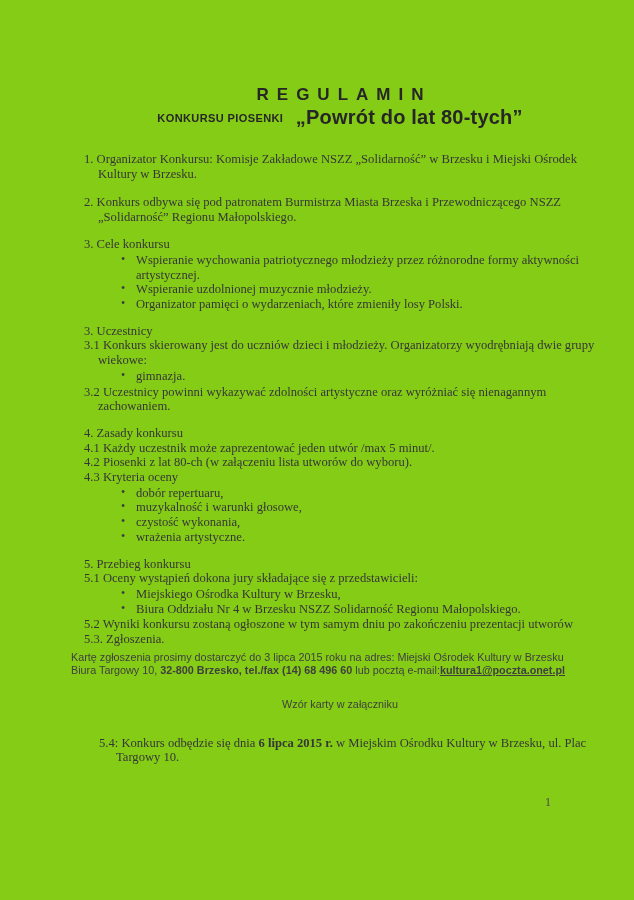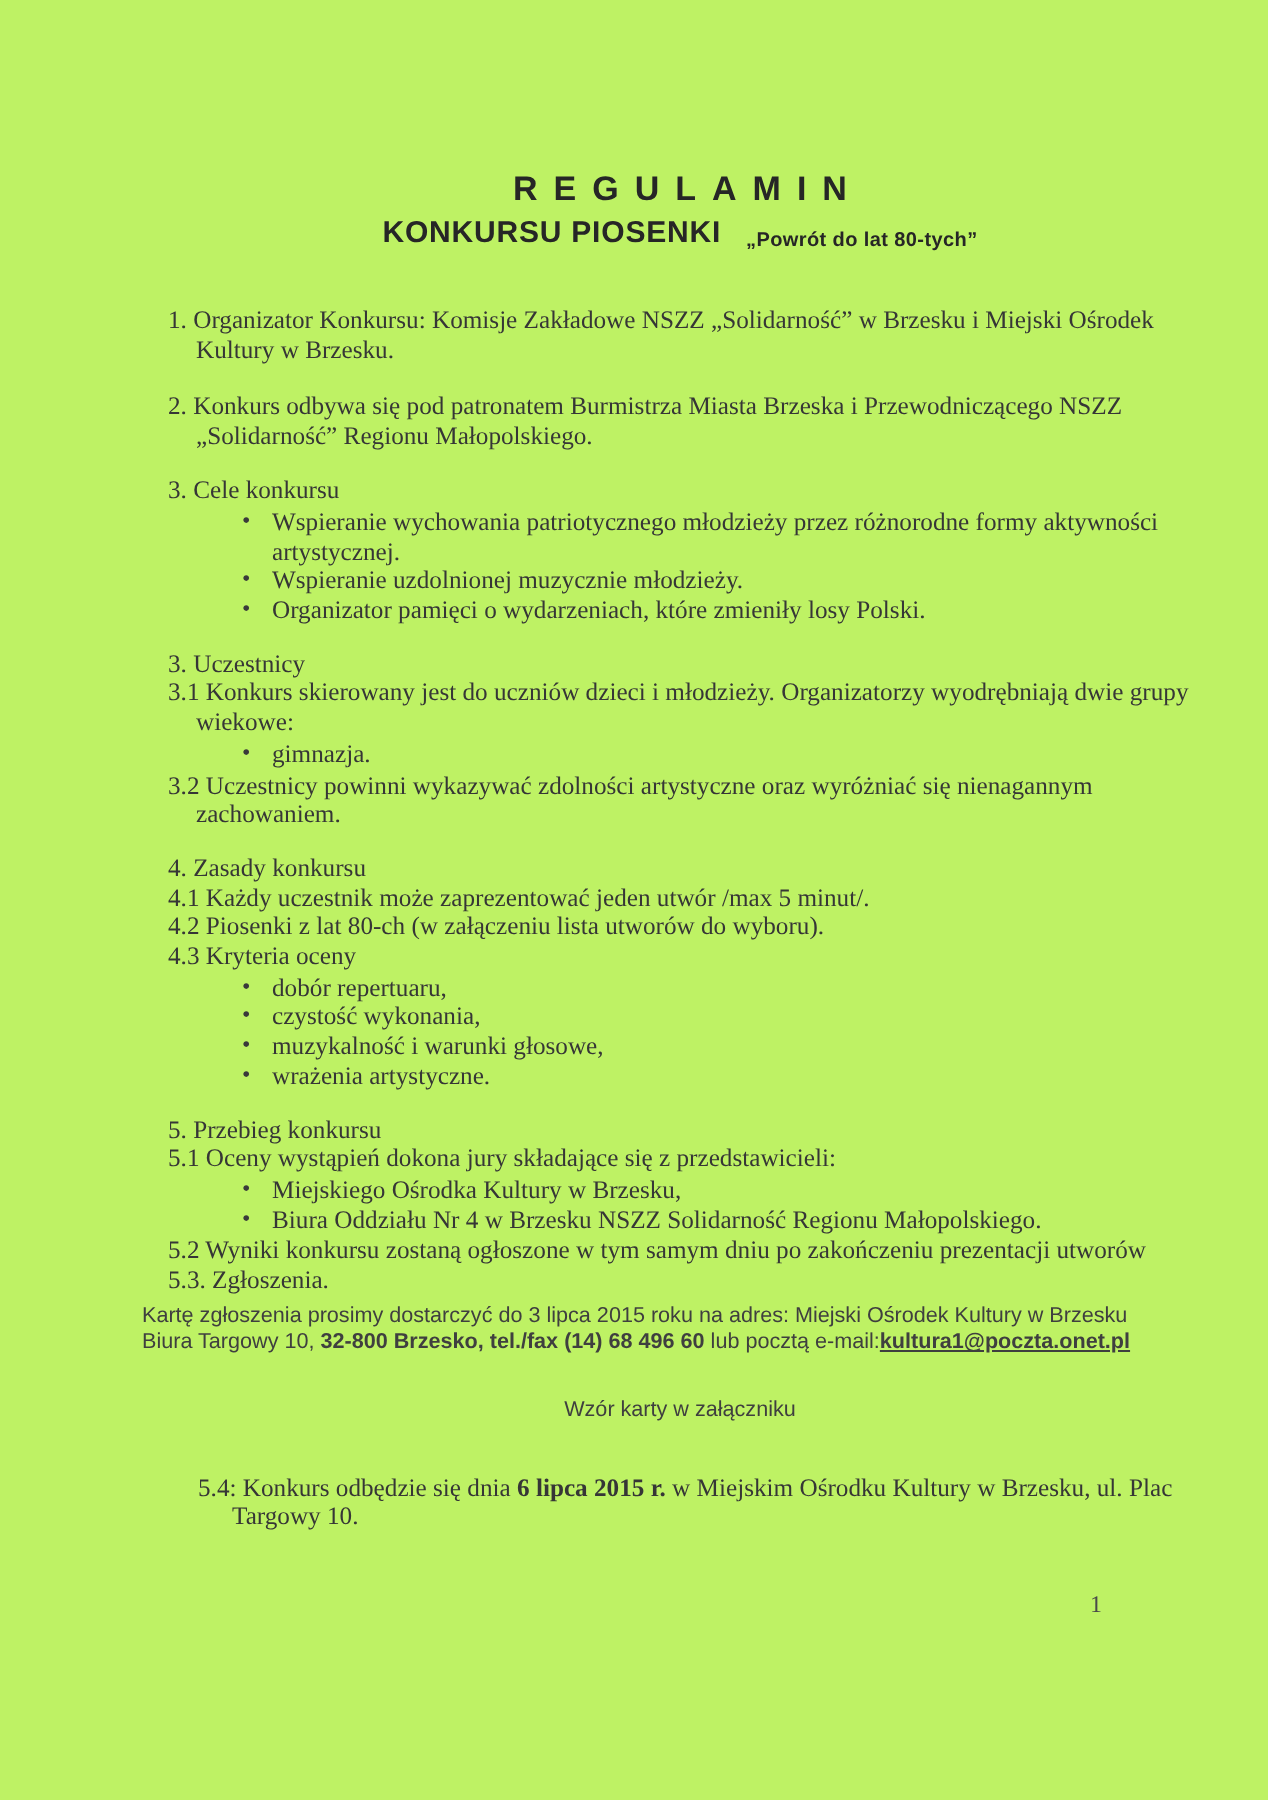--- a/index.html
+++ b/index.html
@@ -4,21 +4,21 @@
 <style>
   html, body { margin: 0; padding: 0; }
   body {
     width: 634px; height: 900px;
     background: #f2f1ee;
     font-family: "Liberation Serif", serif;
   }
   .page {
     position: relative;
     width: 634px; height: 900px;
-    background: #bef264;
+    background: #84cc16;
     overflow: hidden;
     color: #343434;
     box-sizing: border-box;
   }
   .content {
     position: absolute;
     left: 84px; top: 88px;
     width: 512px;
     font-family: "Liberation Serif", serif;
     font-size: 12.6px;
@@ -35,22 +35,22 @@
     margin: 0 0 7px 8px;
   }
   .subtitle {
     text-align: center;
     font-family: "Liberation Sans", sans-serif;
     font-weight: 700;
     color: #262626;
     margin: 0 0 25px;
     white-space: nowrap;
   }
-  .sub-label { font-size: 15px; letter-spacing: 0.4px; margin-right: 9px; vertical-align: 2px; text-align: center; }
-  .sub-name  { font-size: 10px; letter-spacing: 0.2px; }
+  .sub-label { font-size: 11px; letter-spacing: 0.4px; margin-right: 9px; vertical-align: 2px; text-align: center; }
+  .sub-name  { font-size: 20px; letter-spacing: 0.2px; }
   p { margin: 0; }
   .para { margin: 0 0 13px; }
   .hang { padding-left: 14px; text-indent: -14px; }
   .section { margin: 0 0 12px; }
   .section-tight { margin: 0 0 4px; }
   .bullets { list-style: none; margin: 1px 0; padding: 0 0 0 52px; }
   .bullets li { position: relative; }
   .bullets li::before {
     content: "\2022";
     position: absolute;
@@ -117,22 +117,22 @@
       <p class="hang">3.2 Uczestnicy powinni wykazywać zdolności artystyczne oraz wyróżniać się nienagannym zachowaniem.</p>
     </div>
 
     <div class="section">
       <p>4. Zasady konkursu</p>
       <p class="hang">4.1 Każdy uczestnik może zaprezentować jeden utwór /max 5 minut/.</p>
       <p class="hang">4.2 Piosenki z lat 80-ch  (w załączeniu lista utworów do wyboru).</p>
       <p class="hang">4.3 Kryteria oceny</p>
       <ul class="bullets">
         <li>dobór repertuaru,</li>
+        <li>muzykalność i warunki głosowe,</li>
         <li>czystość wykonania,</li>
-        <li>muzykalność i warunki głosowe,</li>
         <li>wrażenia artystyczne.</li>
       </ul>
     </div>
 
     <div class="section-tight">
       <p>5. Przebieg konkursu</p>
       <p class="hang">5.1 Oceny wystąpień dokona jury składające się z przedstawicieli:</p>
       <ul class="bullets">
         <li>Miejskiego Ośrodka Kultury w Brzesku,</li>
         <li>Biura Oddziału Nr 4 w Brzesku NSZZ Solidarność Regionu Małopolskiego.</li>

